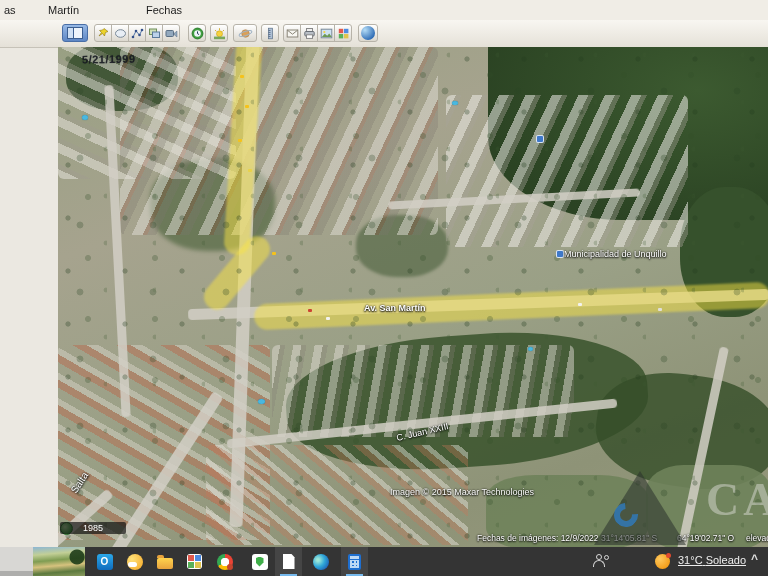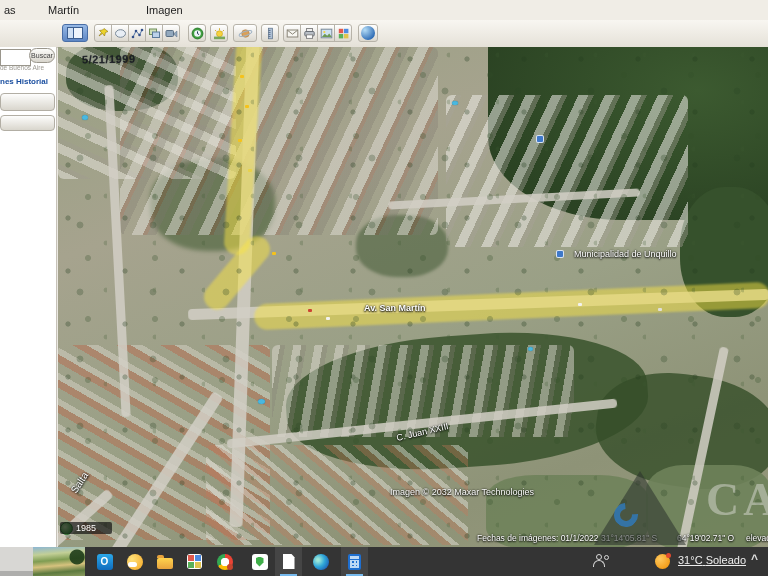--- a/index.html
+++ b/index.html
@@ -43,21 +43,21 @@
     radial-gradient(circle at 48px 8px, rgba(62,90,50,.45) 2px, transparent 2.8px),
     radial-gradient(circle at 22px 44px, rgba(42,68,36,.5) 3px, transparent 3.8px);
     background-size:57px 53px,67px 61px,49px 47px,73px 67px;}
   .maplbl{color:#fff;font-size:9px;text-shadow:0 0 2px #000,0 1px 2px #000;white-space:nowrap;}
   .cardot{width:4px;height:3px;border-radius:1px;}
   .pool{background:#49b8e0;border-radius:50%;box-shadow:0 0 1px #1a6a90;}
   .poisq{width:8px;height:8px;border-radius:2px;background:#3e78c9;border:1px solid #ffffffcc;box-sizing:border-box;}
   .statustxt{font-size:8.5px;color:#fff;text-shadow:0 1px 2px #000,0 0 2px #000;white-space:nowrap;top:486px;}
   .chip{left:2px;top:481px;display:flex;align-items:center;gap:2px;}
   .chipclock{width:13px;height:13px;border-radius:50%;background:radial-gradient(circle at 4px 4px,#bfe8a8,#3f9e3f 70%);border:1px solid #2a6e2a;box-sizing:border-box;}
-  .chipbox{background:rgba(15,15,15,.68);color:#fff;font-size:9px;padding:1px 16px;border-radius:2px;}
+  .chipbox{background:rgba(15,15,15,.68);color:#fff;font-size:9px;padding:1px 23px;border-radius:2px;}
   .wm{pointer-events:none;}
   .wm-tri{left:536px;top:424px;width:0;height:0;border-left:46px solid transparent;border-right:46px solid transparent;
     border-bottom:74px solid rgba(42,50,44,.55);filter:blur(.4px);}
   .wm-c{left:556px;top:456px;width:24px;height:24px;border-radius:50%;border:6px solid rgba(47,123,191,.8);
     border-top-color:transparent;transform:rotate(40deg);box-sizing:border-box;}
   .wm-ca{left:648px;top:426px;font-family:"Liberation Serif",serif;font-size:46px;font-weight:bold;
     color:rgba(218,218,212,.5);letter-spacing:4px;}
   .wm-brand{left:514px;top:474px;font-size:12px;letter-spacing:7px;color:rgba(228,228,222,.55);white-space:nowrap;}
   
   .deskrow{position:absolute;left:0;right:0;bottom:0;height:29px;background:#343434;}
@@ -101,21 +101,21 @@
   .traychev{position:absolute;left:666px;top:5px;font-size:12px;color:#dcdcdc;font-weight:bold;}
 </style>
 </head>
 <body>
 
 <div id="screen">
 
   <div class="menubar">
     <span class="menuitem" style="left:4px">as</span>
     <span class="menuitem" style="left:48px">Martín</span>
-    <span class="menuitem" style="left:146px">Imagen</span>
+    <span class="menuitem" style="left:146px">Fechas</span>
   </div>
 
   <div class="toolbar">
     <button class="tbtn active" style="left:62px;width:26px">
       <span class="panelglyph">
           <i></i>
         </span>
     </button>
     <div class="tgroup" style="left:94px">
       <button class="tbtn">
@@ -204,29 +204,20 @@
             <rect x="1.8" y="7" width="4.4" height="4.4" fill="#59b059"></rect>
             <rect x="7" y="7" width="4.4" height="4.4" fill="#e0c44e"></rect>
           </svg>
       </button>
     </div>
     <button class="tbtn" style="left:358px;width:20px">
       <span class="globeglyph"></span>
     </button>
   </div>
 
-  <div class="sidebar">
-    <input class="searchinput" type="text" style="">
-    <button class="buscarbtn">Buscar</button>
-    <div class="hint">de Buenos Aire</div>
-    <span class="stab" style="left:0">nes</span>
-    <span class="stab" style="left:16px">Historial</span>
-    <div class="spanel" style="top:46px;height:18px"></div>
-    <div class="spanel" style="top:68px;height:16px"></div>
-  </div>
 
   <div class="map">
 
     <div class="blob" style="left:430px;top:-12px;width:300px;height:185px;border-radius:0 0 18% 45%;background:radial-gradient(ellipse at 70% 30%,#3c5a30,#2b4323 75%)"></div>
     <div class="blob" style="left:622px;top:140px;width:100px;height:130px;background:#36512c"></div>
     <div class="blob" style="left:8px;top:-6px;width:112px;height:70px;background:rgba(45,70,36,.8)"></div>
     <div class="blob" style="left:92px;top:112px;width:125px;height:92px;background:rgba(60,88,46,.55);filter:blur(2px)"></div>
     <div class="blob" style="left:298px;top:168px;width:92px;height:62px;background:rgba(55,82,44,.5);filter:blur(1.5px)"></div>
     <div class="blob" style="left:228px;top:288px;width:362px;height:132px;background:rgba(56,82,43,.85);transform:rotate(-4deg)"></div>
     <div class="blob" style="left:538px;top:328px;width:182px;height:112px;background:rgba(52,78,40,.8);transform:rotate(8deg)"></div>
@@ -265,35 +256,35 @@
 
     <div class="pool" style="left:200px;top:352px;width:7px;height:5px"></div>
     <div class="pool" style="left:24px;top:68px;width:6px;height:5px"></div>
     <div class="pool" style="left:394px;top:54px;width:6px;height:4px"></div>
     <div class="pool" style="left:470px;top:300px;width:5px;height:4px"></div>
 
     <div class="speckle"></div>
 
     <div style="left:24px;top:6px;font-size:11px;font-weight:bold;color:rgba(22,24,32,.78);letter-spacing:.5px;transform:rotate(-1deg);text-shadow:0 0 1px rgba(22,24,32,.6)">5/21/1999</div>
     <div style="left:478px;top:88px" class="poisq"></div>
-    <div style="left:498px;top:202px;display:flex;align-items:center;gap:10px">
+    <div style="left:498px;top:202px;display:flex;align-items:center;gap:0">
       <span class="poisq" style="position:static"></span>
       <span class="maplbl" style="position:static">Municipalidad de Unquillo</span>
     </div>
     <div class="maplbl" style="left:306px;top:256px;font-weight:bold">Av. San Martín</div>
     <div class="maplbl" style="left:338px;top:380px;transform:rotate(-13deg)">C. Juan XXIII</div>
     <div class="maplbl" style="left:10px;top:430px;font-size:10px;transform:rotate(-56deg)">Salta</div>
-    <div class="maplbl" style="left:332px;top:440px;font-size:9px;opacity:.95">Imagen © 2032 Maxar Technologies</div>
+    <div class="maplbl" style="left:332px;top:440px;font-size:9px;opacity:.95">Imagen © 2015 Maxar Technologies</div>
 
     <div class="chip">
       <span class="chipclock"></span>
       <span class="chipbox">1985</span>
     </div>
 
-    <div class="statustxt" style="left:419px">Fechas de imágenes: 01/1/2022</div>
+    <div class="statustxt" style="left:419px">Fechas de imágenes: 12/9/2022</div>
     <div class="statustxt" style="left:543px">31°14'05.81" S</div>
     <div class="statustxt" style="left:619px">64°19'02.71" O</div>
     <div class="statustxt" style="left:688px">elevación</div>
 
     <div class="wm wm-tri"></div>
     <div class="wm wm-c"></div>
     <div class="wm wm-ca">CA</div>
   </div>
 
   <div class="deskrow">

